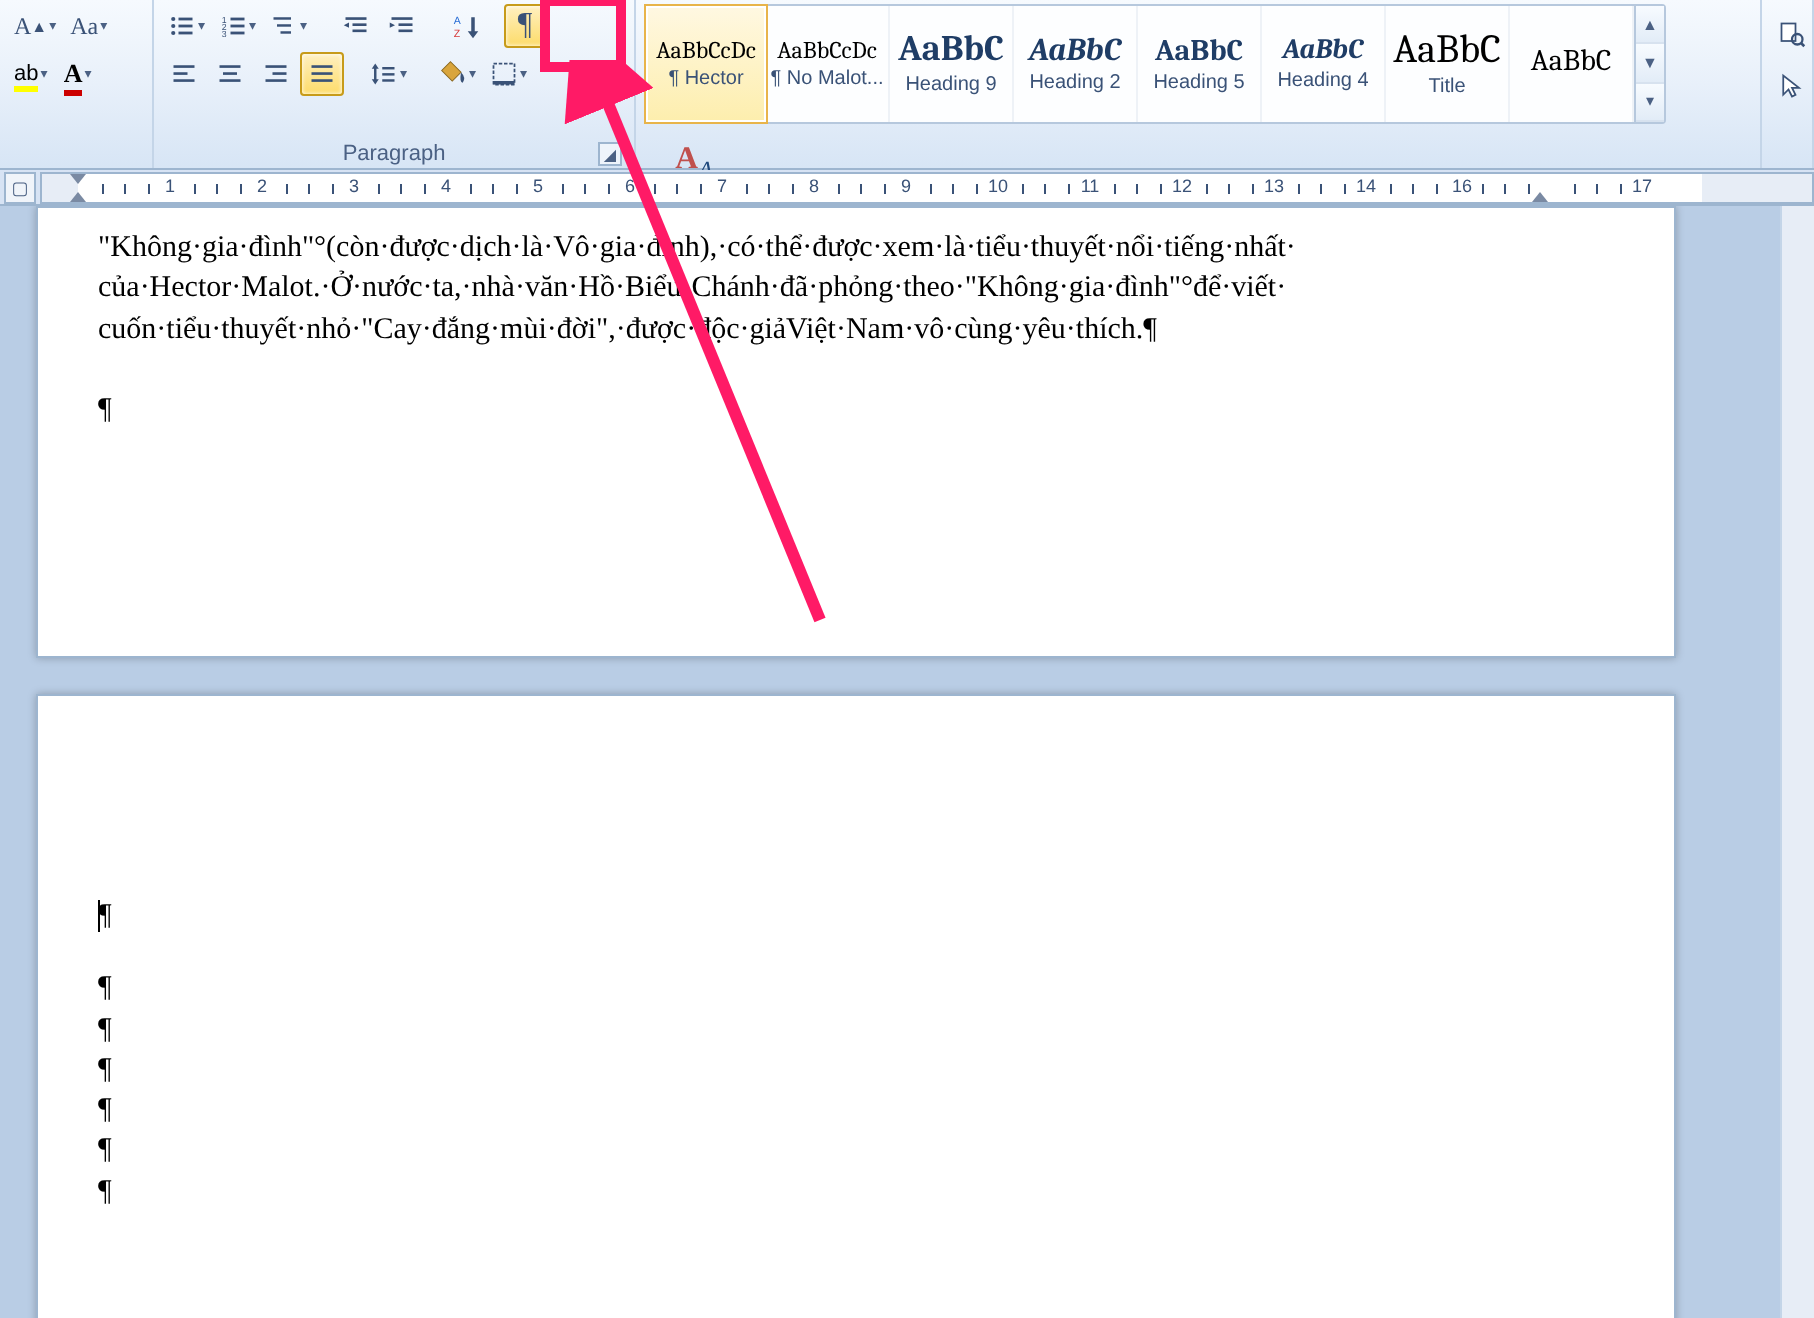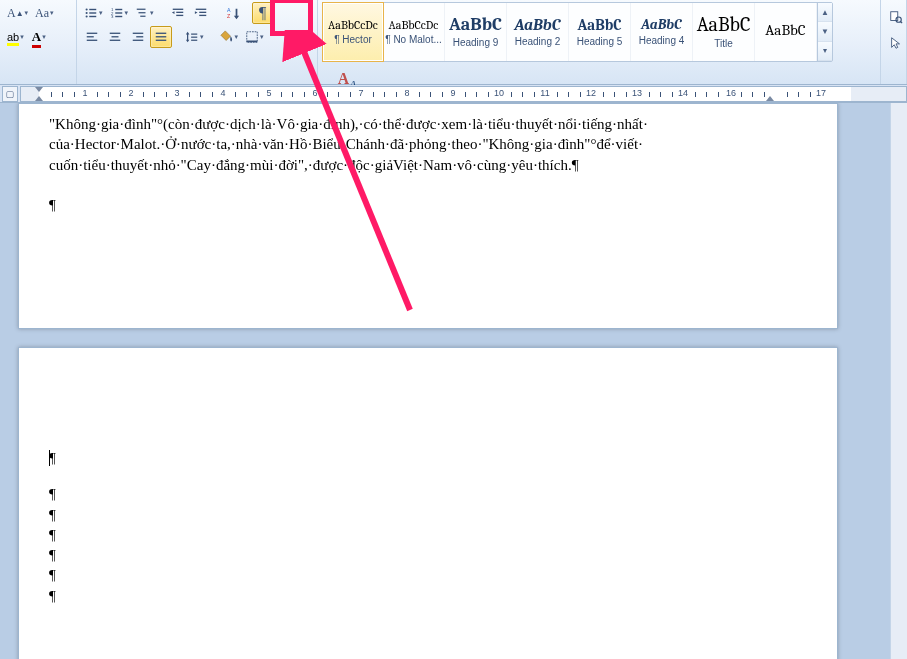--- a/index.html
+++ b/index.html
@@ -352,20 +352,24 @@
             <span class="dd">▾</span>
           </div>
         <div class="btn">
             <svg viewBox="0 0 16 16">
               <rect x="2" y="2" width="12" height="12" fill="none" stroke="#3a5277" stroke-width="1" stroke-dasharray="2 1"></rect>
               <rect x="2" y="12" width="12" height="2" fill="#3a5277"></rect>
             </svg>
             <span class="dd">▾</span>
           </div>
       </div>
+    </div>
+    <div class="ribbon-group-label">
+      <span>Paragraph</span>
+      <div class="dlg-launcher">◢</div>
     </div>
   </div>
 
   <div class="ribbon-group styles-group">
     <div class="ribbon-group-body" style="align-items:center;">
       <div class="styles-gallery" id="styles-gallery">
           <div class="style-item selected">
             <div class="style-preview" style="font-size: 12px; color: rgb(0, 0, 0);">AaBbCcDc</div>
             <div class="style-label">¶ Hector</div>
           </div>

